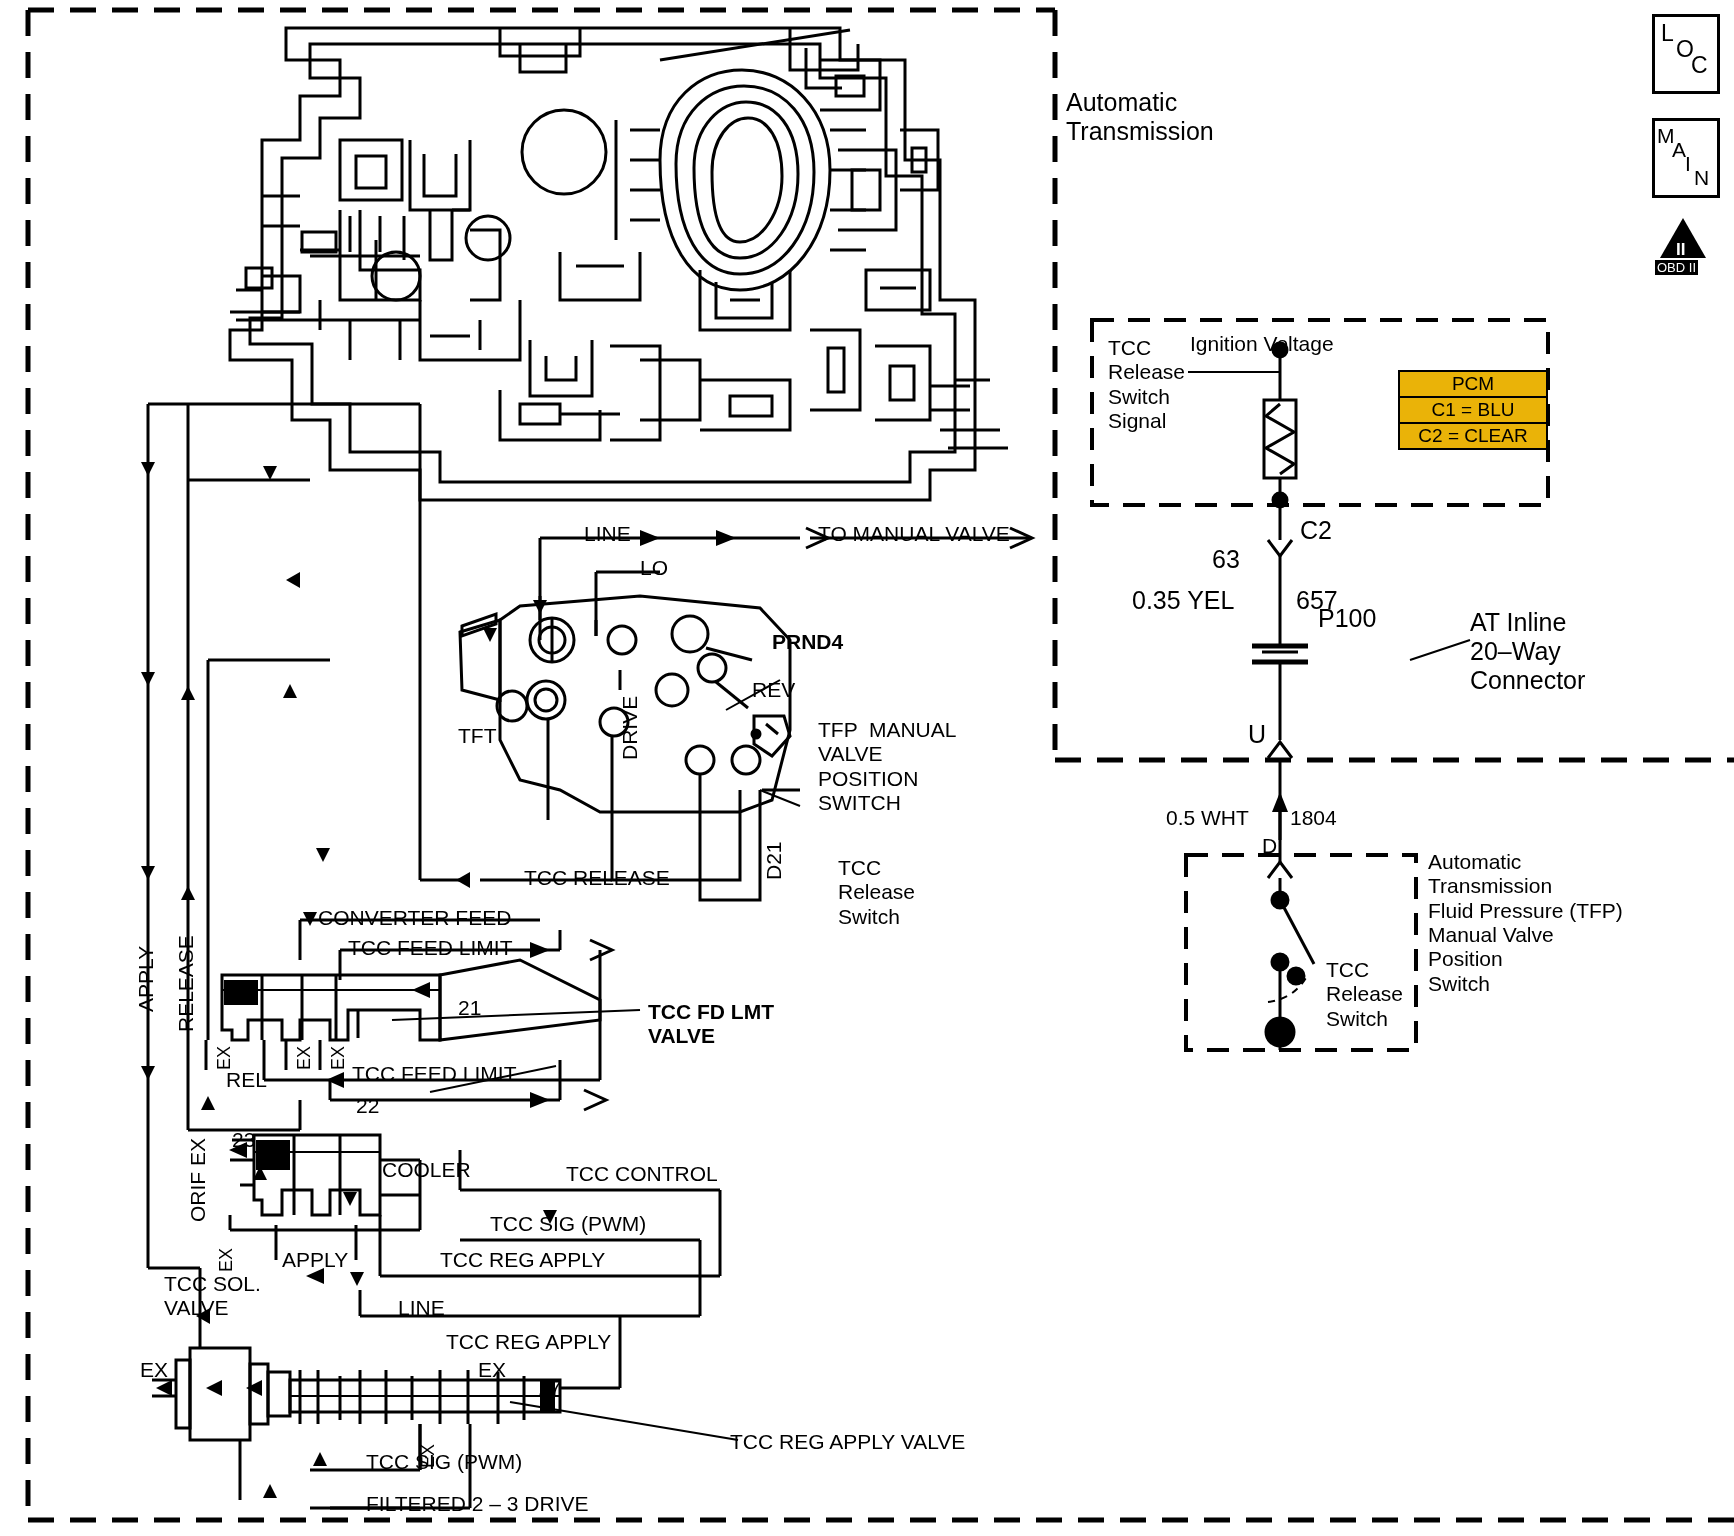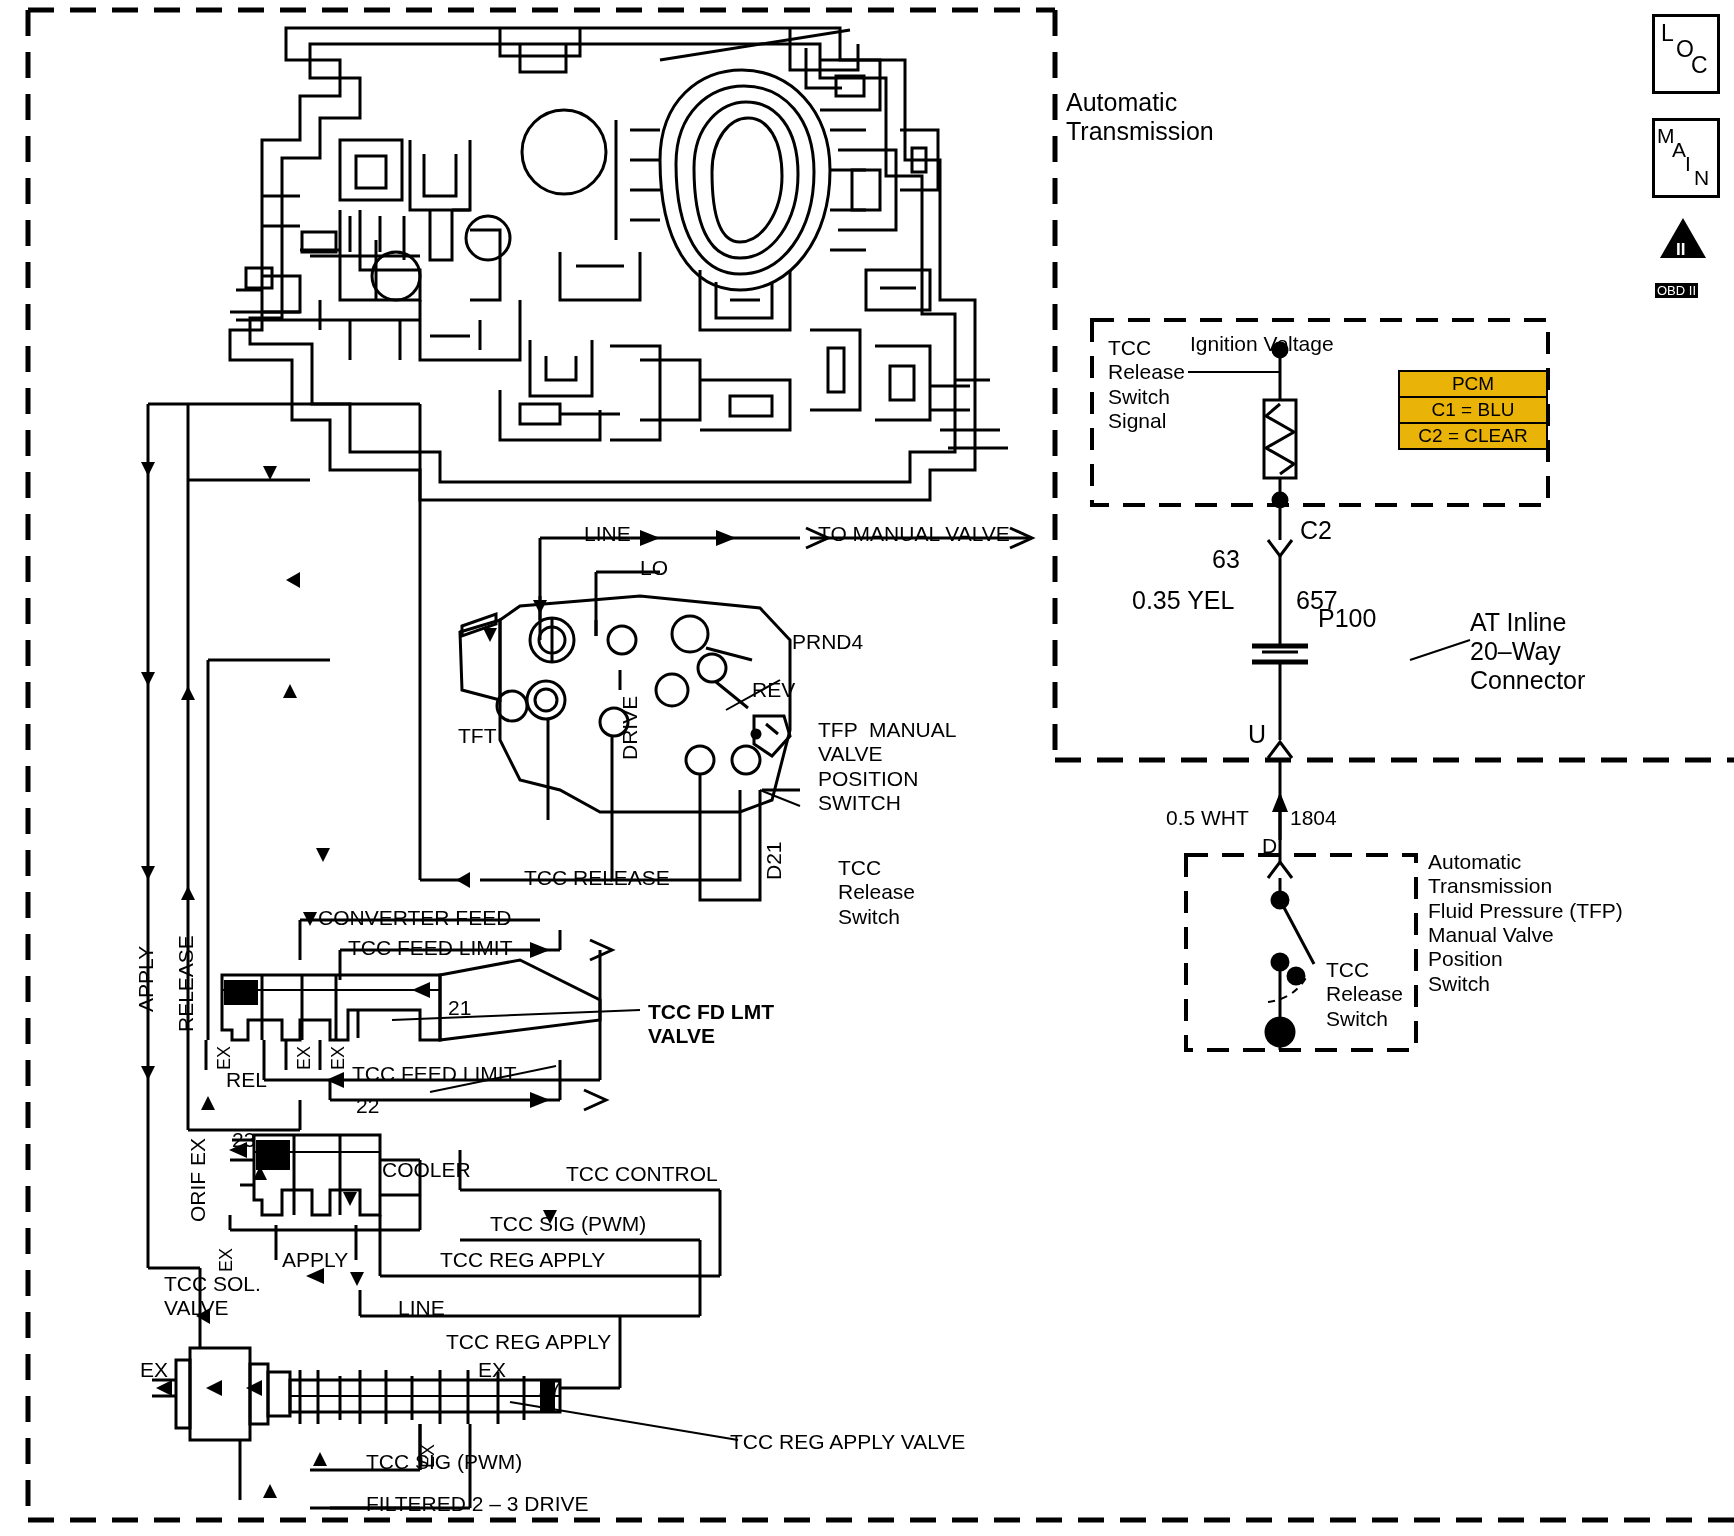--- a/index.html
+++ b/index.html
@@ -410,21 +410,21 @@
   <div class="badge-txt" style="left:1691px; top:52px; font-size:23px;">C</div>
 
   <div class="badge" style="left:1652px; top:118px; width:62px; height:74px;"></div>
   <div class="badge-txt" style="left:1657px; top:124px; font-size:21px;">M</div>
   <div class="badge-txt" style="left:1672px; top:138px; font-size:21px;">A</div>
   <div class="badge-txt" style="left:1685px; top:152px; font-size:21px;">I</div>
   <div class="badge-txt" style="left:1694px; top:166px; font-size:21px;">N</div>
 
   <div class="tri" style="left:1660px; top:218px;"></div>
   <div class="badge-txt" style="left:1676px; top:240px; color:#fff; font-size:17px; font-weight:bold;">II</div>
-  <div class="badge-txt" style="left:1655px; top:260px; color:#fff; font-size:13px; background:#000; padding:0 2px;margin-top:23px;">OBD II</div>
+  <div class="badge-txt" style="left:1655px; top:260px; color:#fff; font-size:13px; background:#000; padding:0 2px;">OBD II</div>
 
   <div class="lbl big" style="left:1066px; top:88px;">Automatic
 Transmission</div>
 
   <div class="lbl" style="left:1108px; top:336px;">TCC
 Release
 Switch
 Signal</div>
   <div class="lbl" style="left:1190px; top:332px;">Ignition Voltage</div>
 
@@ -447,37 +447,37 @@
   <div class="lbl" style="left:1428px; top:850px;">Automatic
 Transmission
 Fluid Pressure (TFP)
 Manual Valve
 Position
 Switch</div>
 
   <div class="lbl" style="left:584px; top:522px;">LINE</div>
   <div class="lbl" style="left:818px; top:522px;">TO MANUAL VALVE</div>
   <div class="lbl" style="left:640px; top:556px;">LO</div>
-  <div class="lbl" style="left:792px; top:630px;">PRND4</div>
+  <div class="lbl" style="left:772px; top:630px;font-weight:bold;">PRND4</div>
   <div class="lbl" style="left:752px; top:678px;">REV</div>
   <div class="lbl" style="left:458px; top:724px;">TFT</div>
   <div class="lbl vert" style="left:618px; top:760px;">DRIVE</div>
   <div class="lbl" style="left:818px; top:718px;">TFP  MANUAL
 VALVE
 POSITION
 SWITCH</div>
   <div class="lbl" style="left:838px; top:856px;">TCC
 Release
 Switch</div>
   <div class="lbl" style="left:524px; top:866px;">TCC RELEASE</div>
   <div class="lbl vert" style="left:762px; top:880px;">D21</div>
 
   <div class="lbl" style="left:318px; top:906px;">CONVERTER FEED</div>
   <div class="lbl" style="left:348px; top:936px;">TCC FEED LIMIT</div>
-  <div class="lbl" style="left:448px; top:996px;">21</div>
+  <div class="lbl" style="left:458px; top:996px;">21</div>
   <div class="lbl vert sm" style="left:214px; top:1070px;">EX</div>
   <div class="lbl vert sm" style="left:294px; top:1070px;">EX</div>
   <div class="lbl vert sm" style="left:328px; top:1070px;">EX</div>
   <div class="lbl" style="left:648px; top:1000px;font-weight:bold;">TCC FD LMT
 VALVE</div>
 
   <div class="lbl" style="left:226px; top:1068px;">REL</div>
   <div class="lbl" style="left:352px; top:1062px;">TCC FEED LIMIT</div>
   <div class="lbl" style="left:356px; top:1094px;">22</div>
   <div class="lbl" style="left:232px; top:1128px;">23</div>

